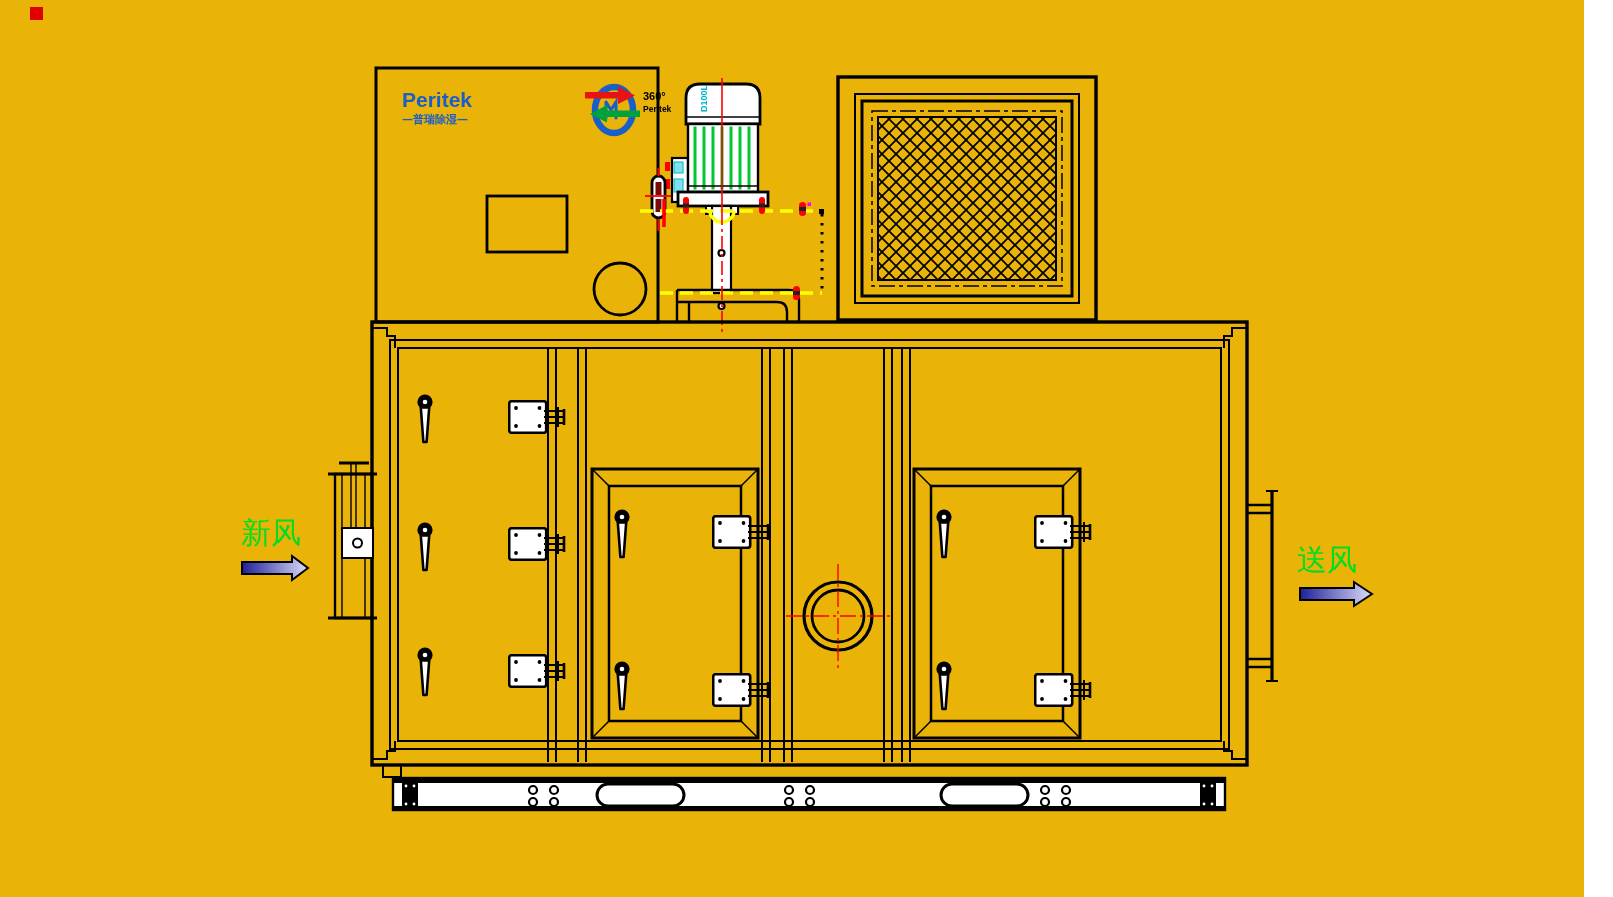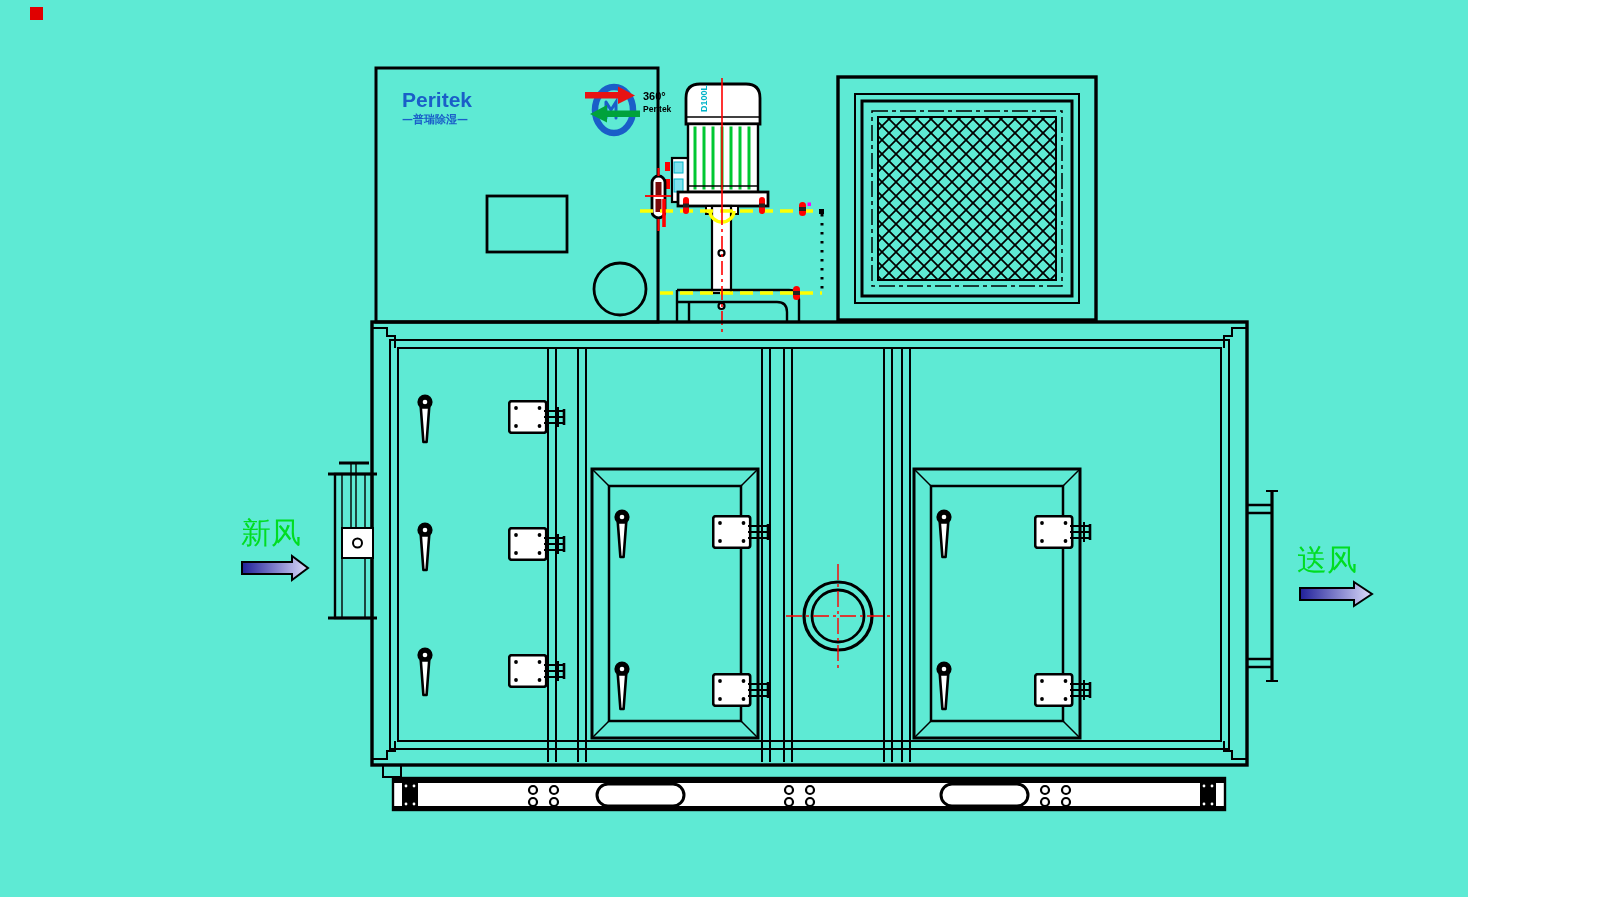--- a/index.html
+++ b/index.html
@@ -1,16 +1,16 @@
 <!DOCTYPE html>
 <html><head>
 <meta charset="utf-8">
 <style>
   html,body{margin:0;padding:0;background:#ffffff;}
-  .stage{width:1468px;height:897px;position:relative;background:#5eead4;overflow:hidden;}
+  .stage{width:1584px;height:897px;position:relative;background:#eab308;overflow:hidden;}
   svg{display:block;}
   text{font-family:"Liberation Sans","DejaVu Sans",sans-serif;}
   .cjk{font-family:"DejaVu Sans",sans-serif;}
 </style>
 </head>
 <body>
 
 <div class="stage">
 <svg width="1613" height="897" viewBox="0 0 1613 897" xmlns="http://www.w3.org/2000/svg">
   <defs>

